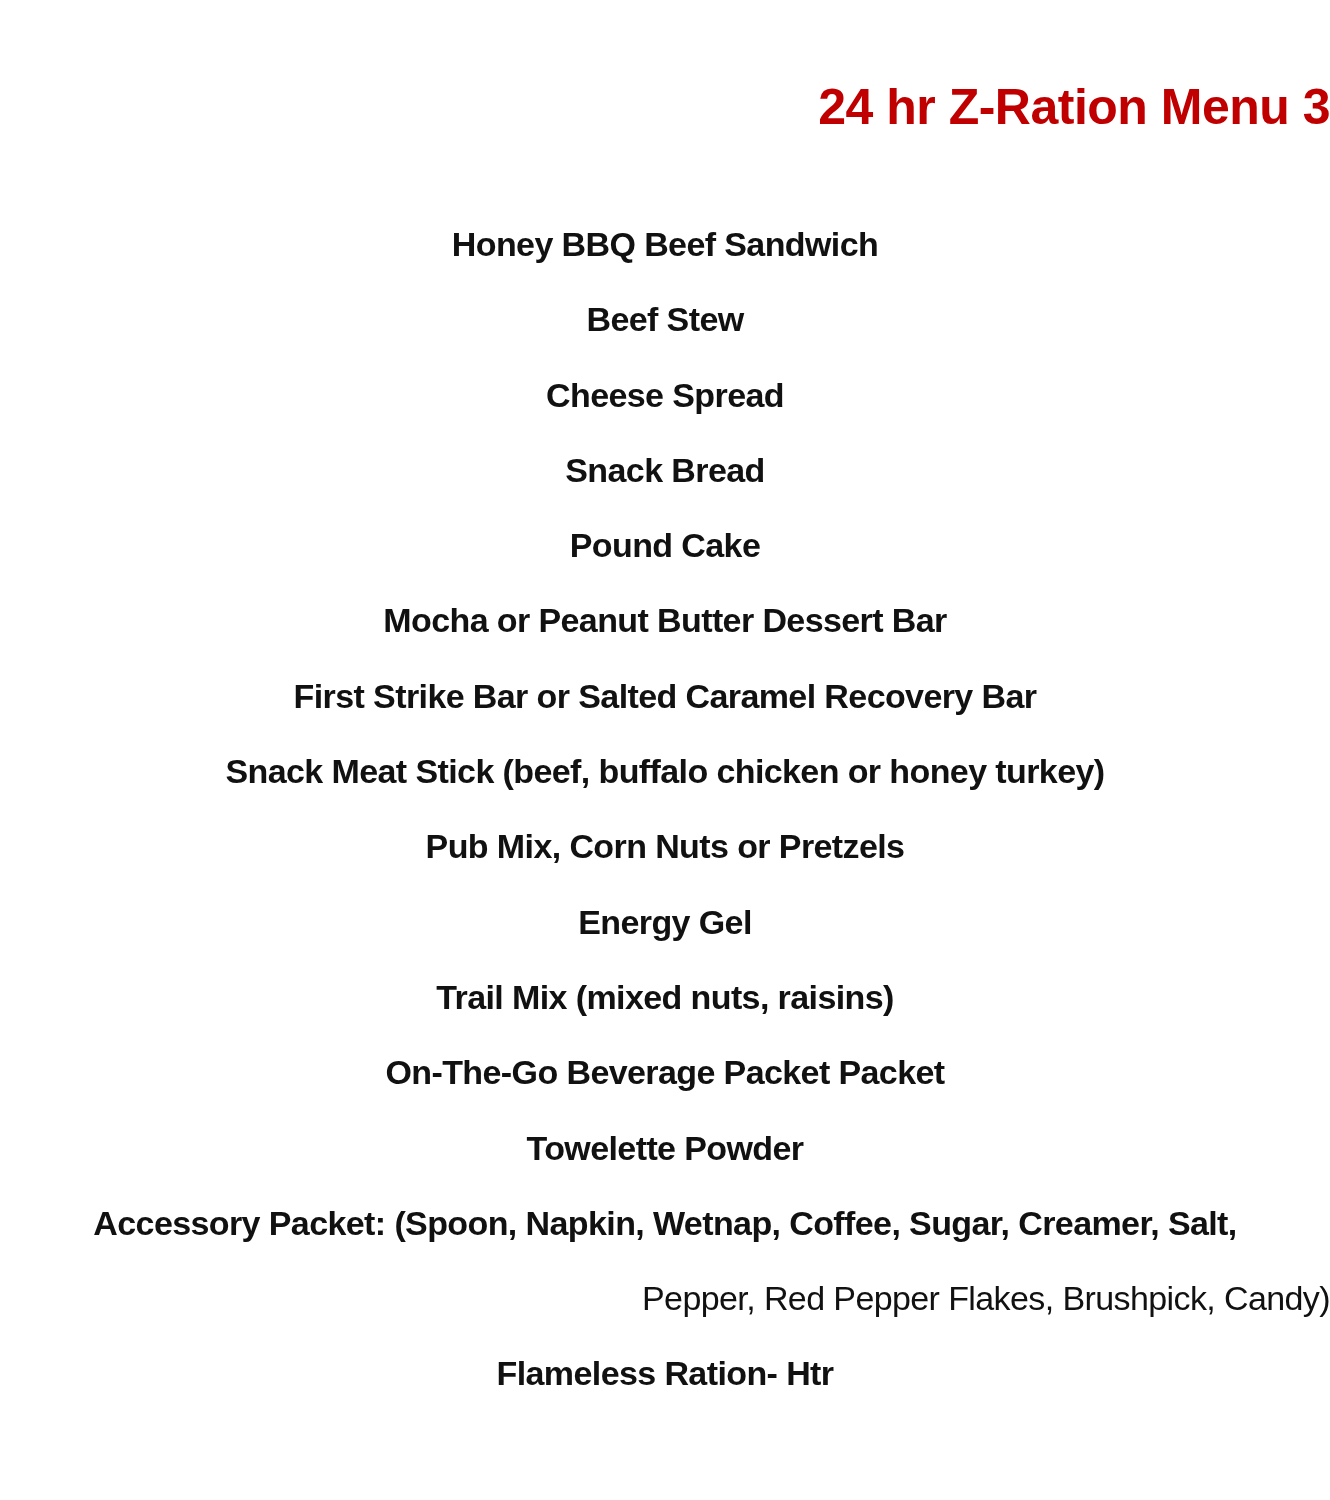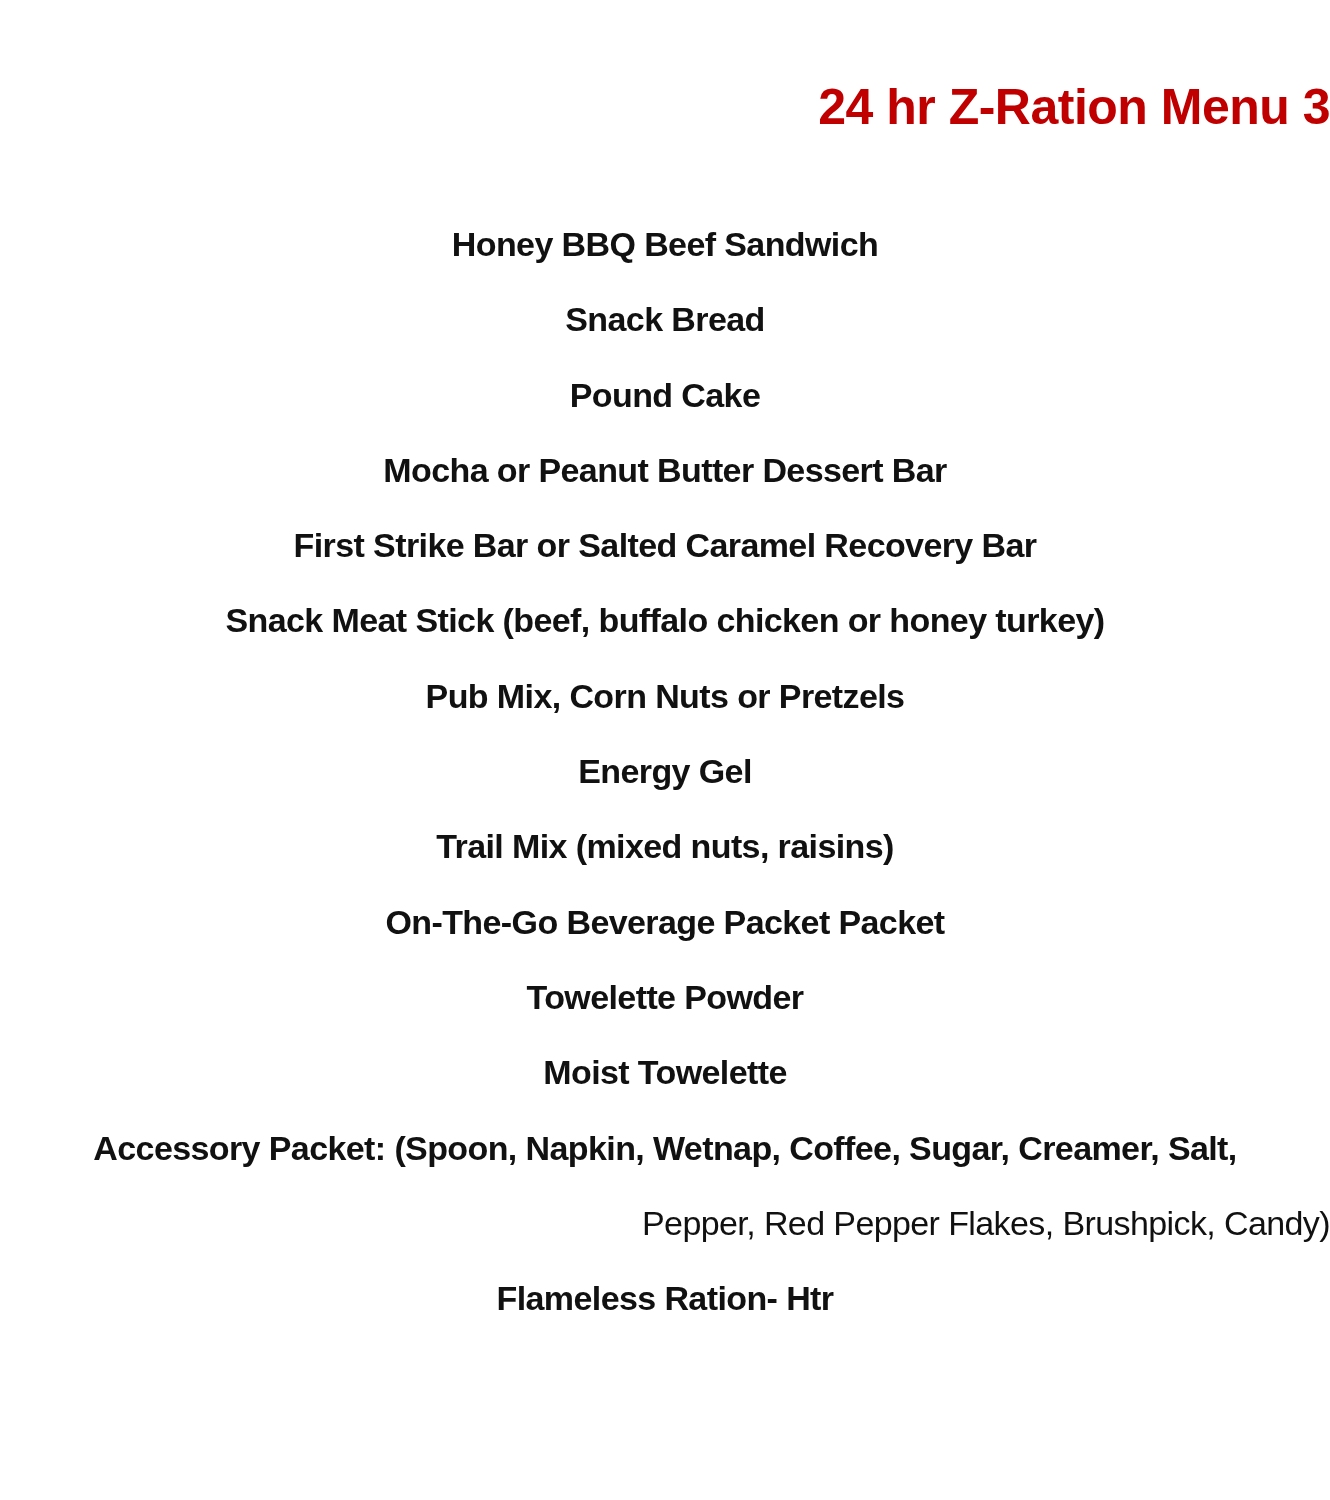--- a/index.html
+++ b/index.html
@@ -20,29 +20,30 @@
     .item .normal { font-weight: bold; }
     .cont { font-weight: normal; text-align: right; }
   </style>
 </head>
 <body>
 
 <h1 class="title">24 hr Z-Ration Menu 3</h1>
 
 <ul class="items">
   <li class="item">Honey BBQ Beef Sandwich</li>
+  <li class="item">Beef Stew</li>
+  <li class="item">Cheese Spread</li>
   <li class="item">Snack Bread</li>
   <li class="item">Pound Cake</li>
   <li class="item">Mocha or Peanut Butter Dessert Bar</li>
   <li class="item">First Strike Bar or Salted Caramel Recovery Bar</li>
   <li class="item">Snack Meat Stick (beef, buffalo chicken or honey turkey)</li>
   <li class="item">Pub Mix, Corn Nuts or Pretzels</li>
   <li class="item">Energy Gel</li>
   <li class="item">Trail Mix (mixed nuts, raisins)</li>
   <li class="item">On-The-Go Beverage Packet Packet</li>
   <li class="item">Towelette Powder</li>
-  <li class="item">Moist Towelette</li>
   <li class="item">
     <span>Accessory Packet:</span><span class="normal"> (Spoon, Napkin, Wetnap, Coffee, Sugar, Creamer, Salt,</span>
   </li>
   <li class="item cont">Pepper, Red Pepper Flakes, Brushpick, Candy)</li>
   <li class="item">Flameless Ration- Htr</li>
 </ul>
 
 </body></html>

